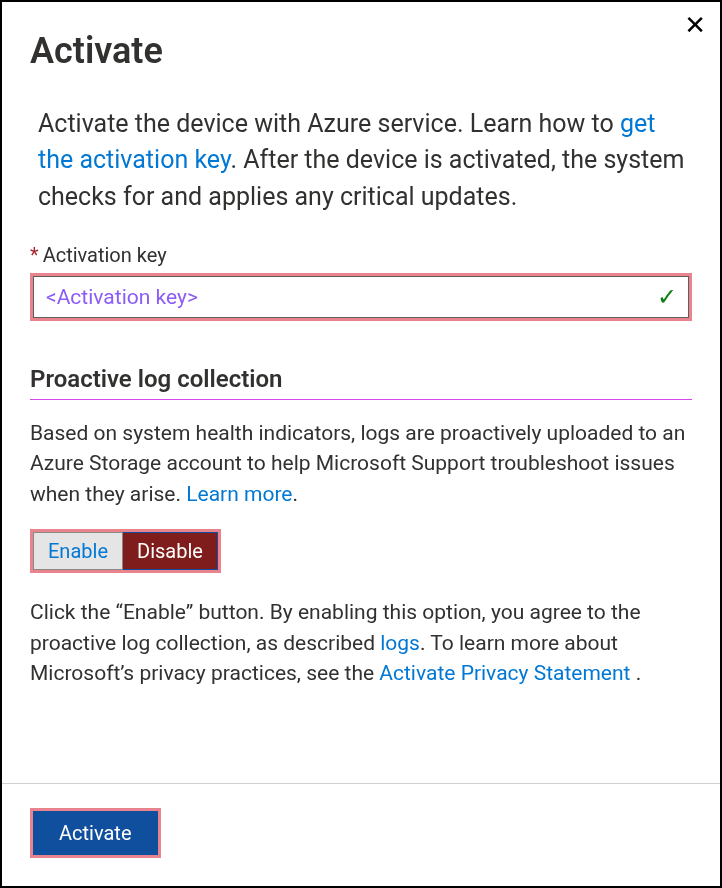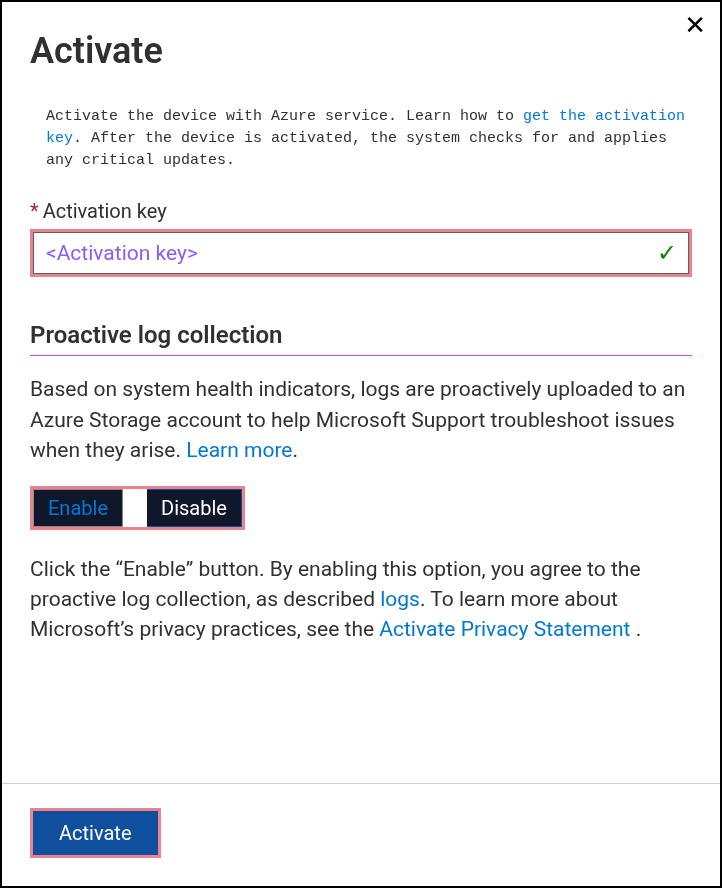--- a/index.html
+++ b/index.html
@@ -40,24 +40,23 @@
     border: none;
     padding: 4px;
   }
   h1.title {
     font-size: 36px;
     font-weight: 600;
     margin: 18px 0 34px 0;
     color: #323130;
   }
   .intro {
-    font-size: 15px;
+    font-size: 25px;
     line-height: 1.45;
-    margin: 0 0 28px 16px;
-    font-family: Liberation Mono, monospace;
+    margin: 0 0 28px 8px;
   }
   a.link { color: #0078d4; text-decoration: none; cursor: pointer; }
   .field-label {
     font-size: 20px;
     margin: 0 0 6px 0;
     display: flex;
     align-items: center;
     gap: 4px;
   }
   .req { color: #a4262c; font-size: 20px; }
@@ -100,31 +99,30 @@
   }
   .toggle-wrap {
     display: inline-flex;
     border: 3px solid #e9838d;
     padding: 0;
   }
   .toggle-btn {
     font-size: 20px;
     padding: 6px 14px;
     border: 1px solid #8a8886;
-    background: #0f172a;
+    background: #e5e5e5;
     color: #0078d4;
     cursor: pointer;
     font-family: inherit;
   }
   .toggle-btn + .toggle-btn { border-left: none; }
   .toggle-btn.active {
-    background: #0f172a;
+    background: #7f1d1d;
     color: #fff;
     border-color: #0f4f9e;
-    margin-left: 24px;
   }
   .agree {
     font-size: 21px;
     line-height: 1.45;
     margin: 24px 0 0 0;
   }
   .footer {
     border-top: 1px solid #d2d0ce;
     padding: 24px 28px 28px 28px;
     margin-top: 24px;

